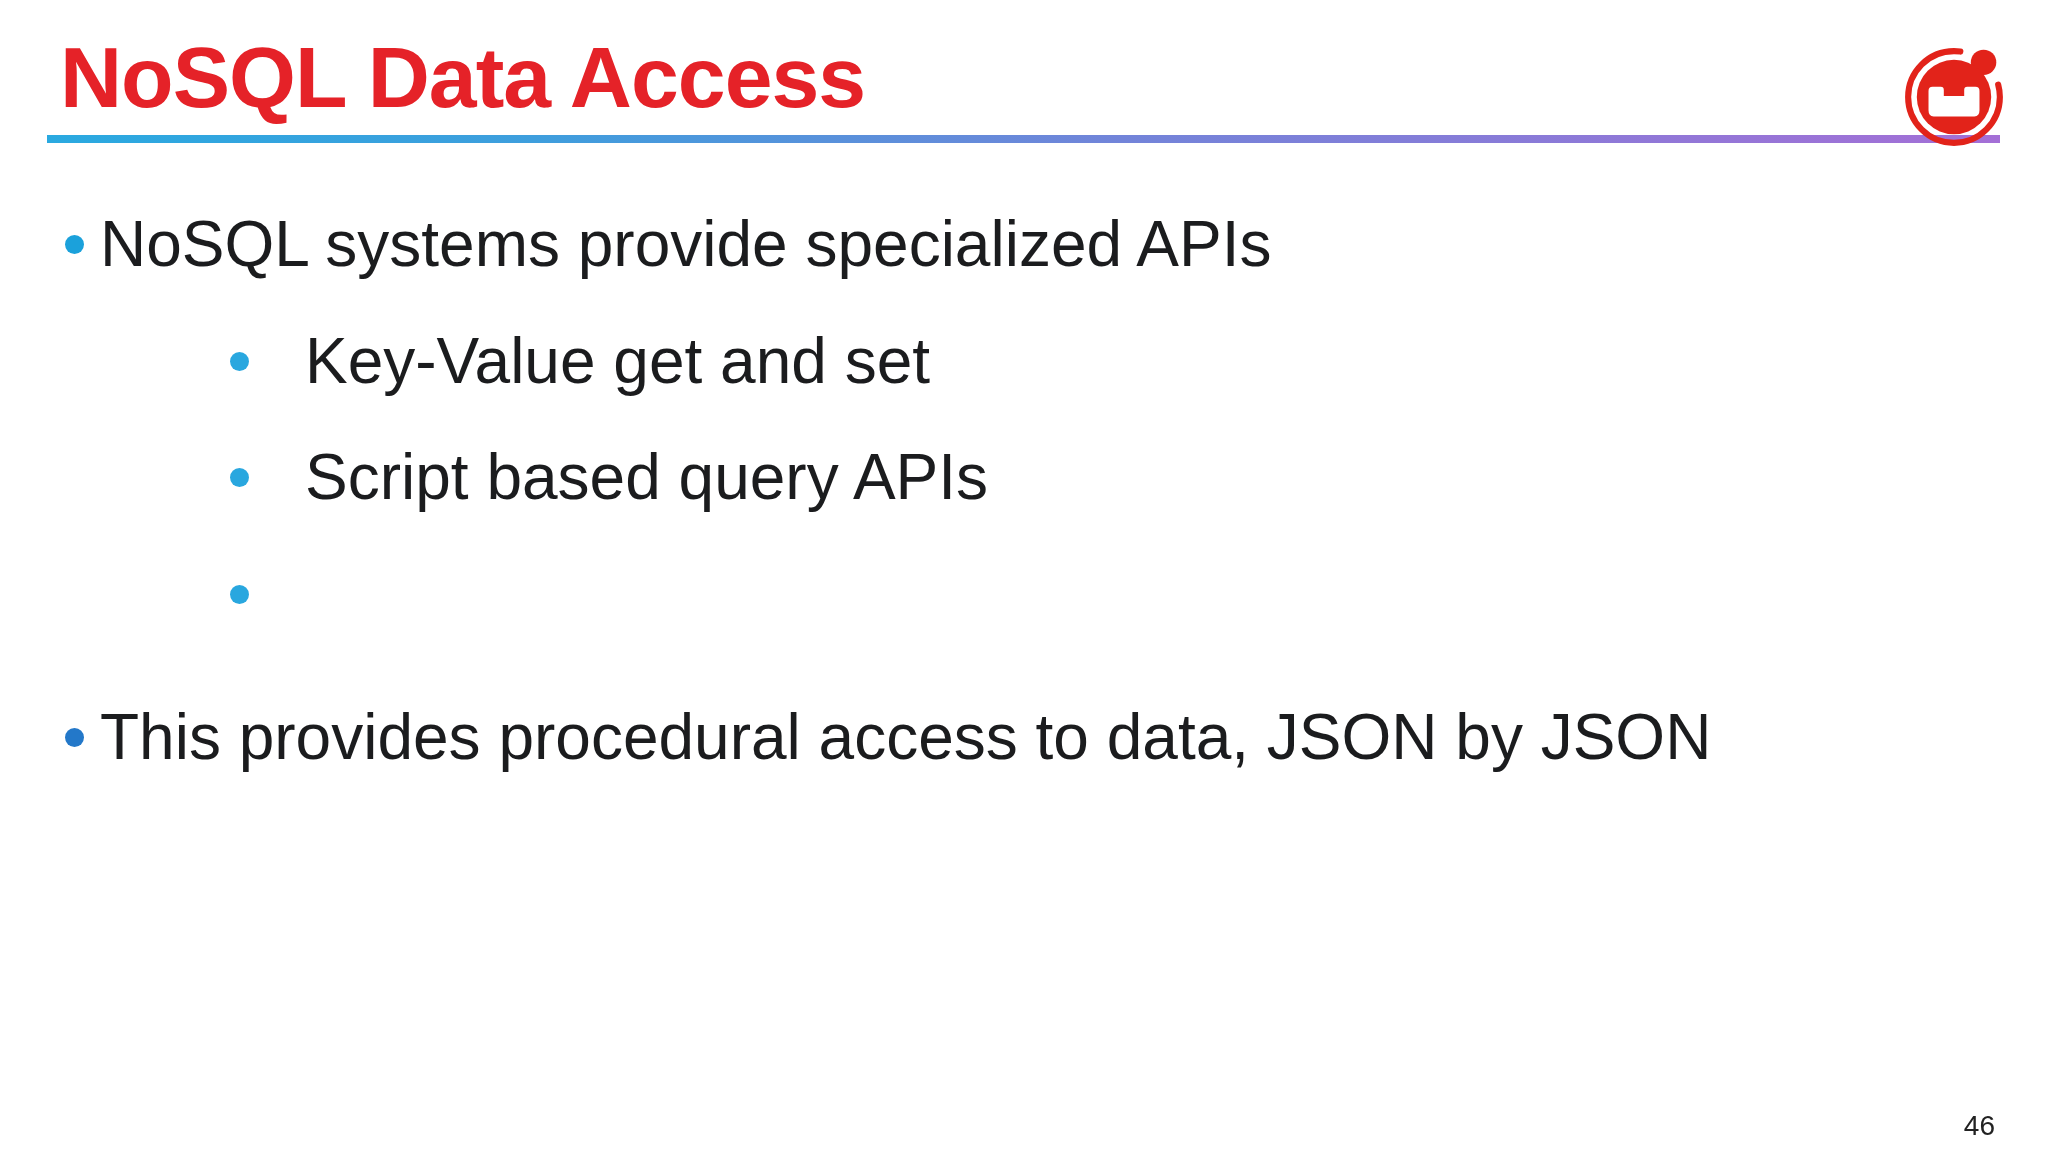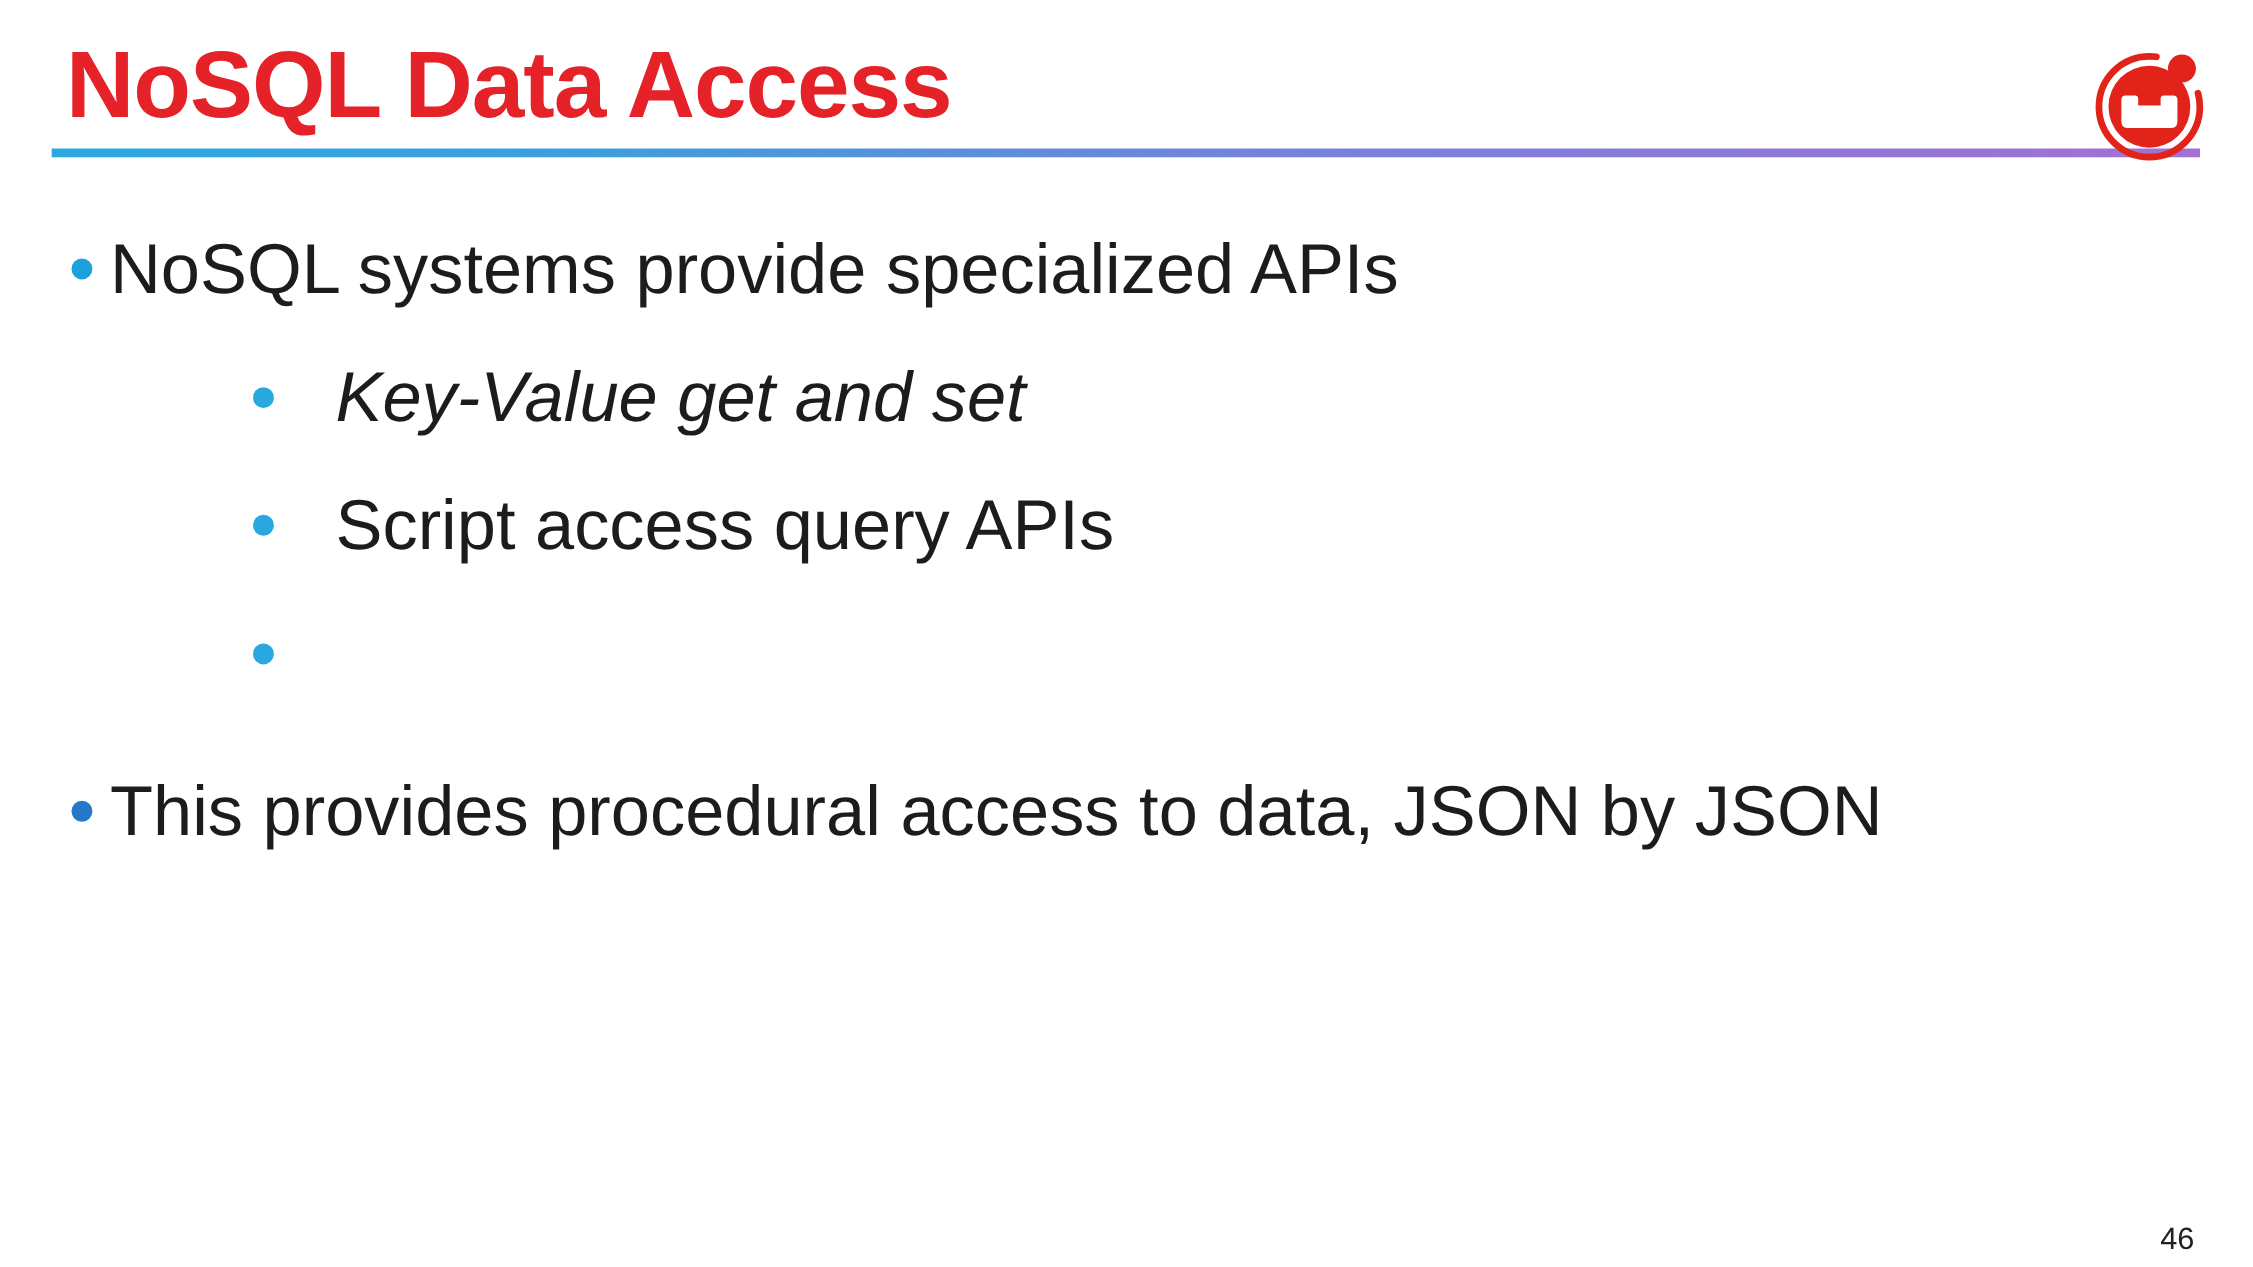--- a/index.html
+++ b/index.html
@@ -43,21 +43,21 @@
   .dot{
     position:absolute;
     width:19px;height:19px;border-radius:50%;
     top:50%;margin-top:-9.5px;
   }
   .lvl1 .dot{left:65px;}
   .lvl1 .bullet-text{margin-left:100px;}
   .lvl2 .dot{left:230px;}
   .lvl2 .bullet-text{margin-left:305px;}
   .row-b1{top:194px;}
-  .row-s1{top:311px;font-style:italic;}
+  .row-s1{top:311px;}
   .row-s2{top:427px;}
   .row-s3{top:544px;}
   .row-b2{top:687px;}
   .dot-cyan{background:#1ba1db;}
   .dot-cyan2{background:#29a7df;}
   .dot-blue{background:#2378c9;}
   .page-number{
     position:absolute;
     right:53px;top:1110px;
     font-size:28px;color:#222;margin-left:41px;
@@ -88,21 +88,21 @@
     <span class="bullet-text">NoSQL systems provide specialized APIs</span>
   </div>
 
   <div class="bullet-row lvl2 row-s1">
     <span class="dot dot-cyan2"></span>
     <span class="bullet-text">Key-Value get and set</span>
   </div>
 
   <div class="bullet-row lvl2 row-s2">
     <span class="dot dot-cyan2"></span>
-    <span class="bullet-text">Script access query APIs</span>
+    <span class="bullet-text">Script based query APIs</span>
   </div>
 
   <div class="bullet-row lvl2 row-s3">
     <span class="dot dot-cyan2"></span>
   </div>
 
   <div class="bullet-row lvl1 row-b2">
     <span class="dot dot-blue"></span>
     <span class="bullet-text">This provides procedural access to data, JSON by JSON</span>
   </div>

